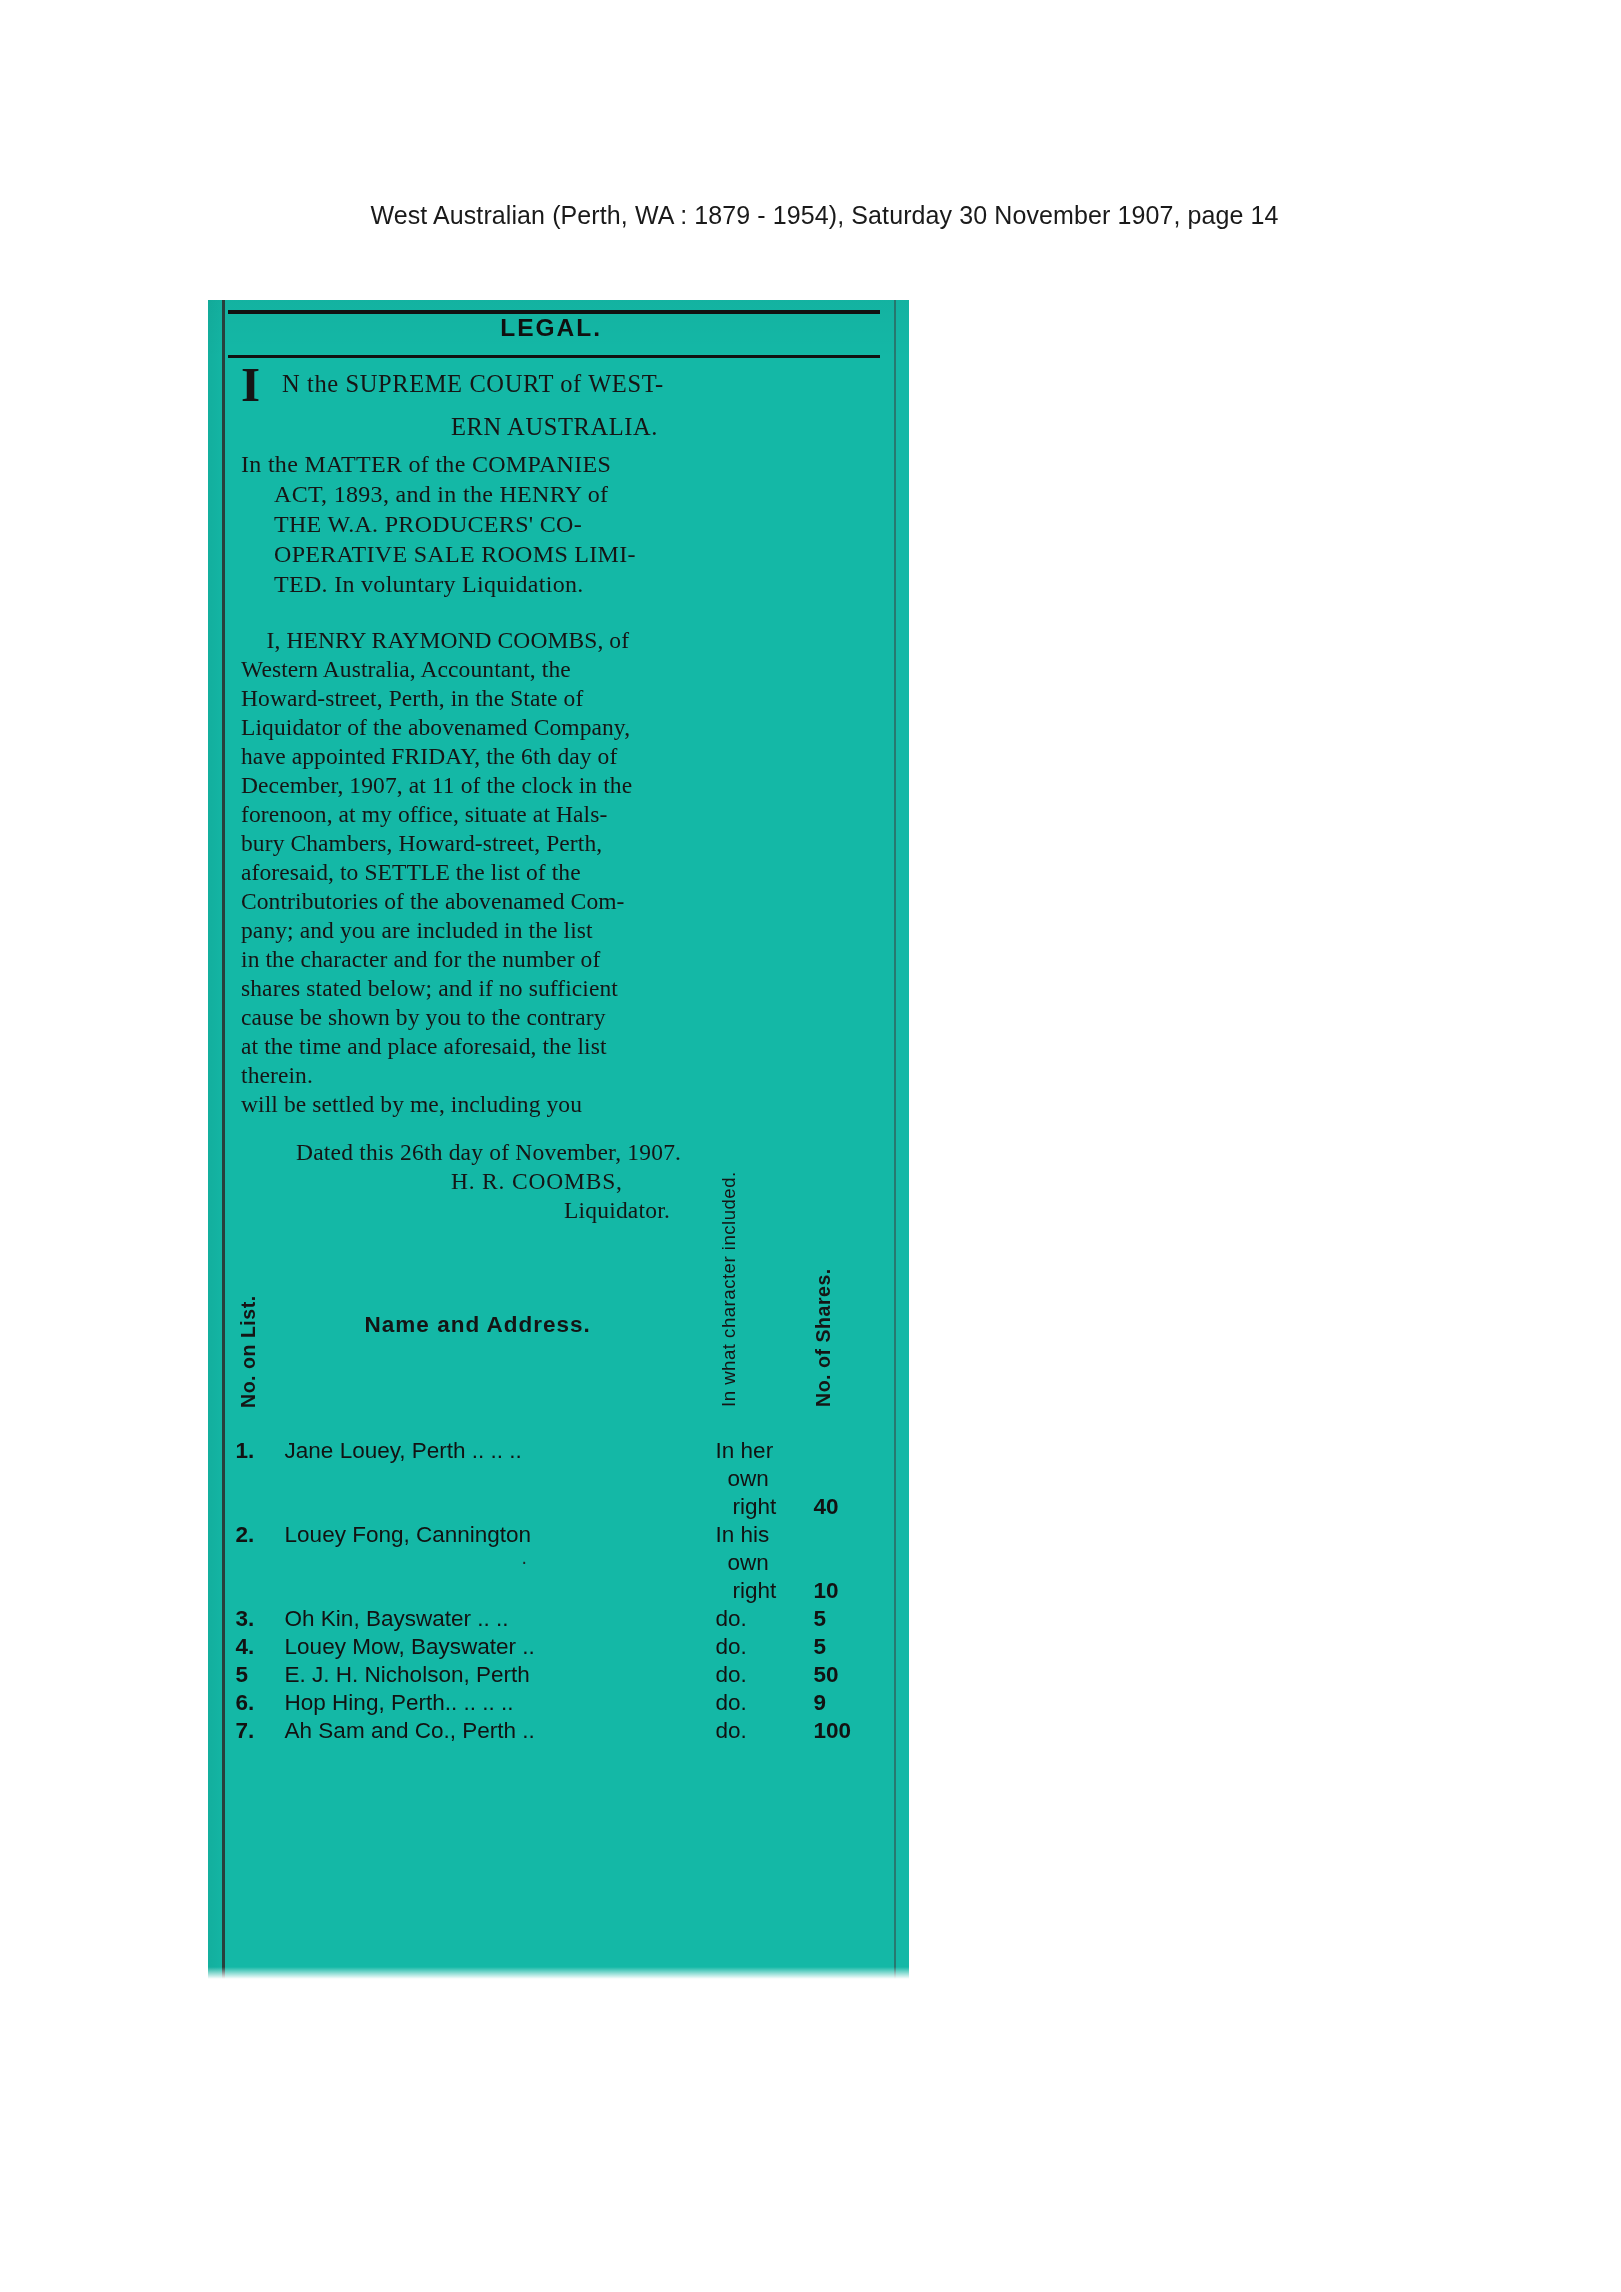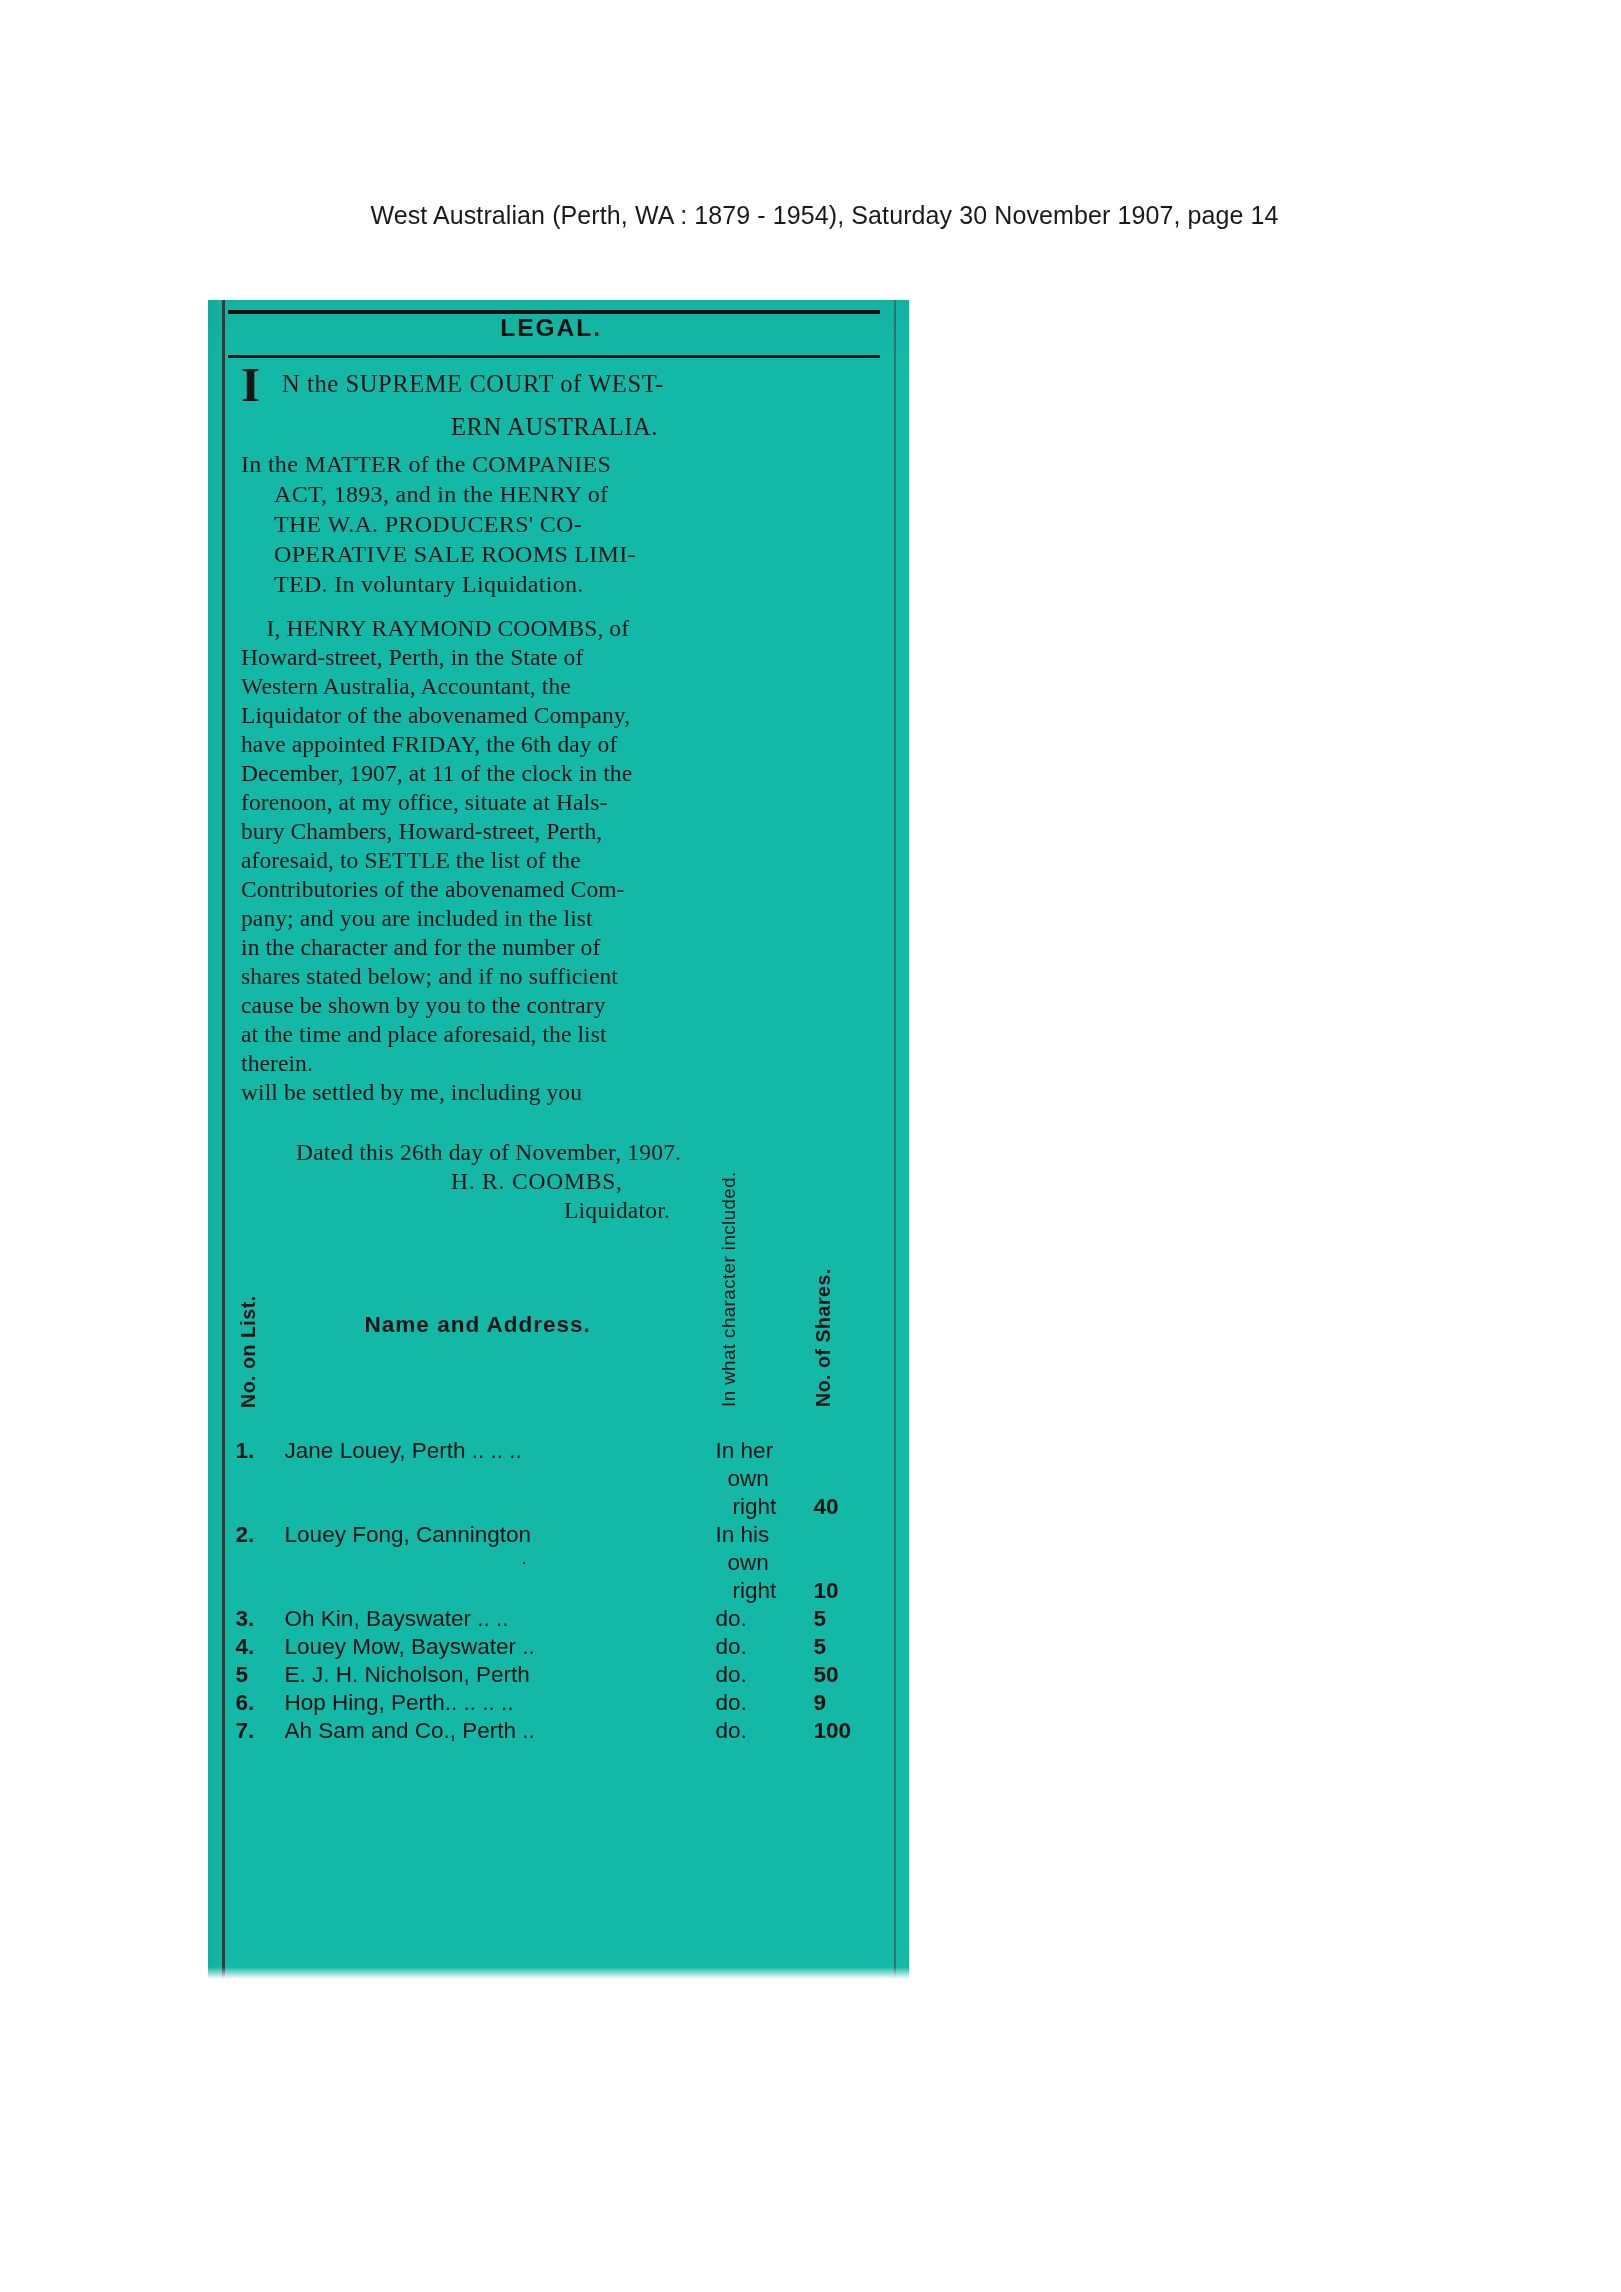--- a/index.html
+++ b/index.html
@@ -155,21 +155,21 @@
   .para-main {
     top: 314px;
     font-size: 23.5px;
     line-height: 29px;
   }
   .para-main .ln {
     display: block;
     white-space: nowrap;
     letter-spacing: 0.1px;
   }
-  .para-main .ln.first { padding-left: 25.5px; }
+  .para-main .ln.first { padding-left: 25.5px; margin-top: 12px; }
 
   .para-dated {
     top: 838px;
     font-size: 23.5px;
     line-height: 29px;
   }
   .para-dated .ln { display: block; white-space: nowrap; }
   .para-dated .ln.c1 { padding-left: 55px; }
   .para-dated .ln.c2 { padding-left: 210px; letter-spacing: 0.8px; }
   .para-dated .ln.c3 { padding-left: 323px; }
@@ -310,22 +310,22 @@
     <div class="body-text para-matter">
       <span class="ln">In  the  MATTER  of  the  COMPANIES</span>
       <span class="ln ind">ACT, 1893, and in the HENRY of</span>
       <span class="ln ind">THE    W.A.    PRODUCERS'    CO-</span>
       <span class="ln ind">OPERATIVE  SALE  ROOMS  LIMI-</span>
       <span class="ln ind">TED.    In  voluntary  Liquidation.</span>
     </div>
 
     <div class="body-text para-main">
       <span class="ln first">I, HENRY RAYMOND COOMBS, of</span>
+      <span class="ln">Western    Australia,    Accountant,    the</span>
       <span class="ln">Howard-street,  Perth,  in  the  State  of</span>
-      <span class="ln">Western    Australia,    Accountant,    the</span>
       <span class="ln">Liquidator of the abovenamed Company,</span>
       <span class="ln">have appointed FRIDAY, the 6th day of</span>
       <span class="ln">December, 1907, at 11 of the clock in the</span>
       <span class="ln">forenoon, at my office, situate at Hals-</span>
       <span class="ln">bury  Chambers,  Howard-street,  Perth,</span>
       <span class="ln">aforesaid,  to  SETTLE  the  list  of  the</span>
       <span class="ln">Contributories  of  the  abovenamed  Com-</span>
       <span class="ln">pany;  and  you  are  included  in  the  list</span>
       <span class="ln">in  the  character  and  for  the  number  of</span>
       <span class="ln">shares  stated  below;  and  if  no sufficient</span>

